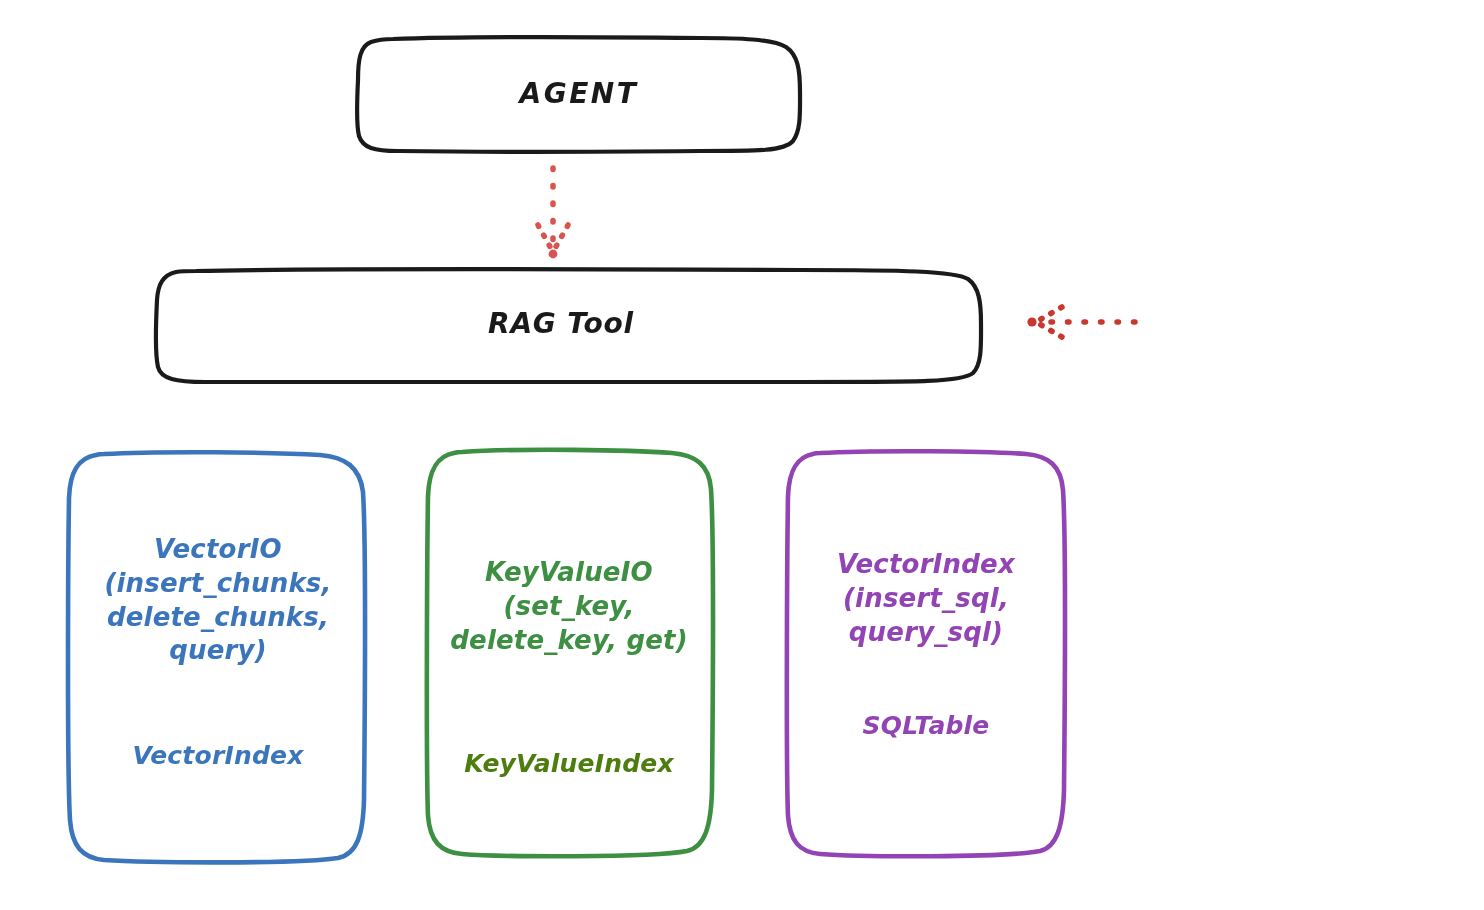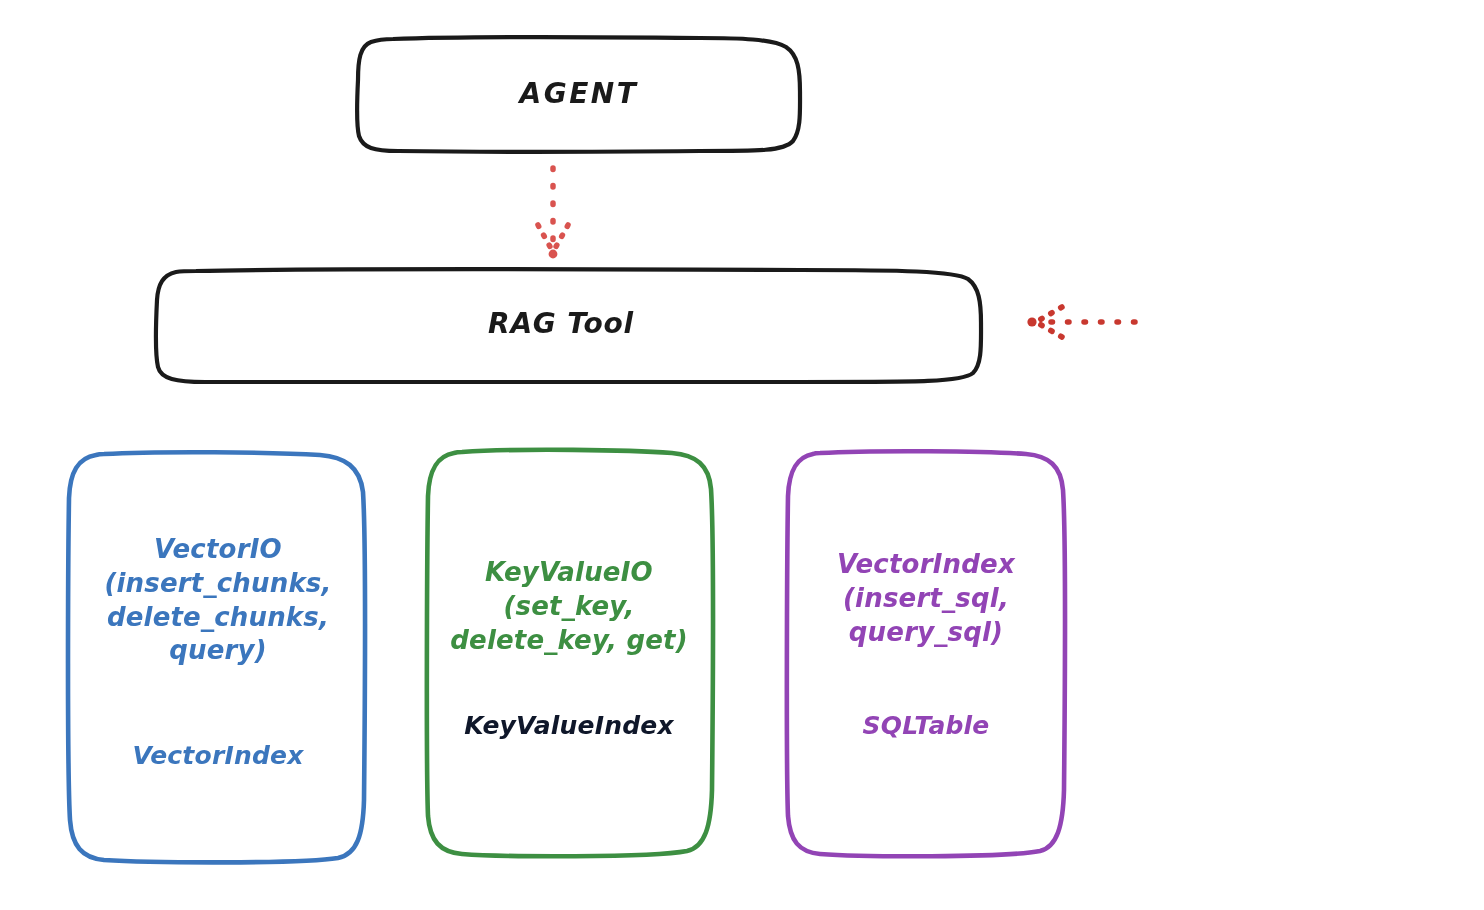--- a/index.html
+++ b/index.html
@@ -74,21 +74,21 @@
   .store-index {
     font-size: 25px;
     font-weight: 600;
     letter-spacing: 0.2px;
   }
 
   #vector-api   { left: 72px;  top: 533px; width: 292px; color: #3b76bd; }
   #vector-index { left: 72px;  top: 740px; width: 292px; color: #3b76bd; }
 
   #kv-api       { left: 428px; top: 556px; width: 282px; color: #3d8f42; }
-  #kv-index     { left: 428px; top: 710px; width: 282px; color: #0f172a; }
+  #kv-index     { left: 428px; top: 748px; width: 282px; color: #4d7c0f; }
 
   #rel-api      { left: 788px; top: 548px; width: 276px; color: #9244b5; }
   #rel-index    { left: 788px; top: 710px; width: 276px; color: #9244b5; }
 
   #ingest-note {
     position: absolute;
     left: 1146px;
     top: 280px;
     width: 330px;
     font-size: 28px;

